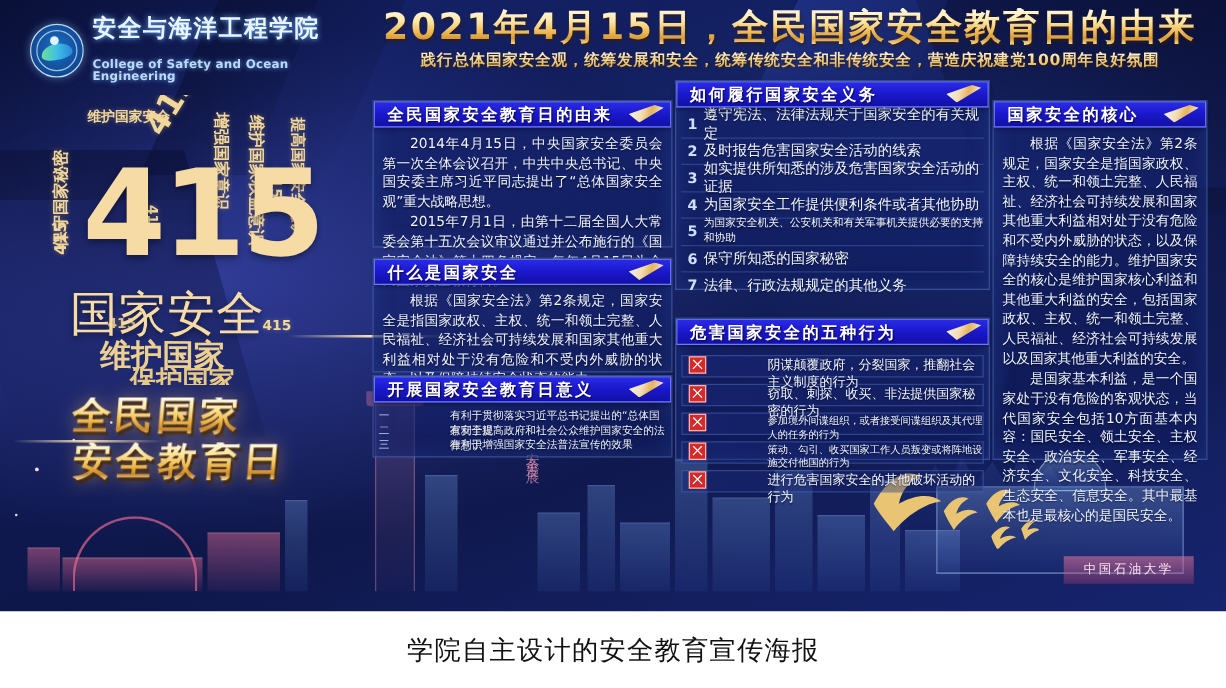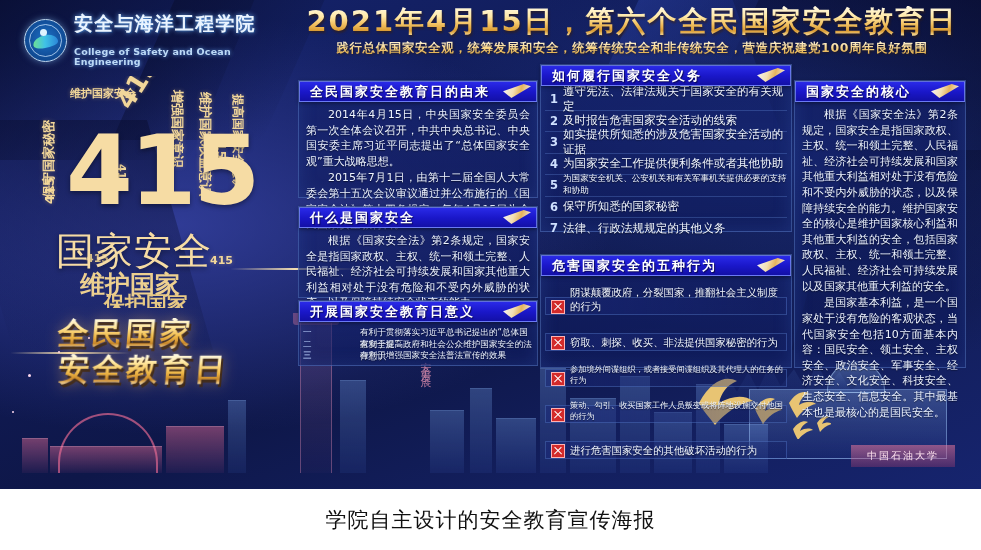--- a/index.html
+++ b/index.html
@@ -102,21 +102,21 @@
   .ptext p+p{margin-top:1px;}
 
   
   .duty{display:flex;align-items:center;margin:0 4px;height:20.5px;border-bottom:1px solid rgba(110,155,235,.28);}
   .duty:last-child{border-bottom:none;}
   .duty .n{width:18px;flex:0 0 18px;text-align:center;font-size:11.5px;font-weight:bold;color:#cfe0ff;}
   .duty .t{font-size:11.5px;color:#f2f7ff;letter-spacing:.1px;text-shadow:0 1px 1px rgba(0,0,0,.5);}
   .duty.small .t{font-size:8.6px;letter-spacing:0;}
 
   
-  .act{display:flex;align-items:flex-end;margin:18px 4px;height:16px;background:linear-gradient(90deg,rgba(26,40,120,.55),rgba(20,32,100,.3));border:1px solid rgba(110,155,235,.30);}
+  .act{display:flex;align-items:flex-start;margin:5px 4px;height:16px;background:linear-gradient(90deg,rgba(26,40,120,.55),rgba(20,32,100,.3));border:1px solid rgba(110,155,235,.30);gap:44px;}
   .act .x{width:12px;height:12px;flex:0 0 12px;margin:0 5px;background:#d32a2a;border:1px solid #ffb2b2;position:relative;}
   .act .x:before,.act .x:after{content:"";position:absolute;left:1px;top:5px;width:10px;height:1.4px;background:#fff;}
   .act .x:before{transform:rotate(45deg);} .act .x:after{transform:rotate(-45deg);}
   .act .t{font-size:10.4px;color:#f2f7ff;text-shadow:0 1px 1px rgba(0,0,0,.5);}
   .act.small .t{font-size:8.2px;}
 
   
   .mean{display:flex;align-items:flex-start;margin:0 4px;height:11.5px;}
   .mean .n{width:13px;flex:0 0 13px;font-size:8.6px;color:#bcd3ff;}
   .mean .t{font-size:8.6px;color:#edf3ff;letter-spacing:0;text-shadow:0 1px 1px rgba(0,0,0,.5);margin-left:44px;}
@@ -186,21 +186,21 @@
         <div class="wave"></div>
         <div class="dot"></div>
     </div>
     <div id="logo-text">
       <div id="logo-cn">安全与海洋工程学院</div>
       <div id="logo-en">College of Safety and Ocean Engineering</div>
     </div>
   </div>
 
   <div id="title-block">
-    <div id="main-title">2021年4月15日，第六个全民国家安全教育日</div>
+    <div id="main-title">2021年4月15日，全民国家安全教育日的由来</div>
     <div id="sub-title">践行总体国家安全观，统筹发展和安全，统筹传统安全和非传统安全，营造庆祝建党100周年良好氛围</div>
   </div>
 
   <div id="shield">
     <div class="cloudword" style="left:12px;top:122px;font-size:13px;transform:rotate(-90deg);transform-origin:left top;">保守国家秘密</div>
     <div class="cloudword" style="left:42px;top:10px;font-size:11px;">维护国家安全</div>
     <div class="cloudword" style="left:158px;top:14px;font-size:13px;transform:rotate(90deg);transform-origin:left top;">增强国家意识</div>
     <div class="cloudword" style="left:186px;top:16px;font-size:13px;transform:rotate(90deg);transform-origin:left top;">维护国家权益意识</div>
     <div class="cloudword" style="left:218px;top:18px;font-size:12px;transform:rotate(90deg);transform-origin:left top;">提高国家安全意识</div>
     <div class="cloudword" style="left:82px;top:22px;font-size:26px;transform:rotate(-58deg);transform-origin:left top;">415</div>

